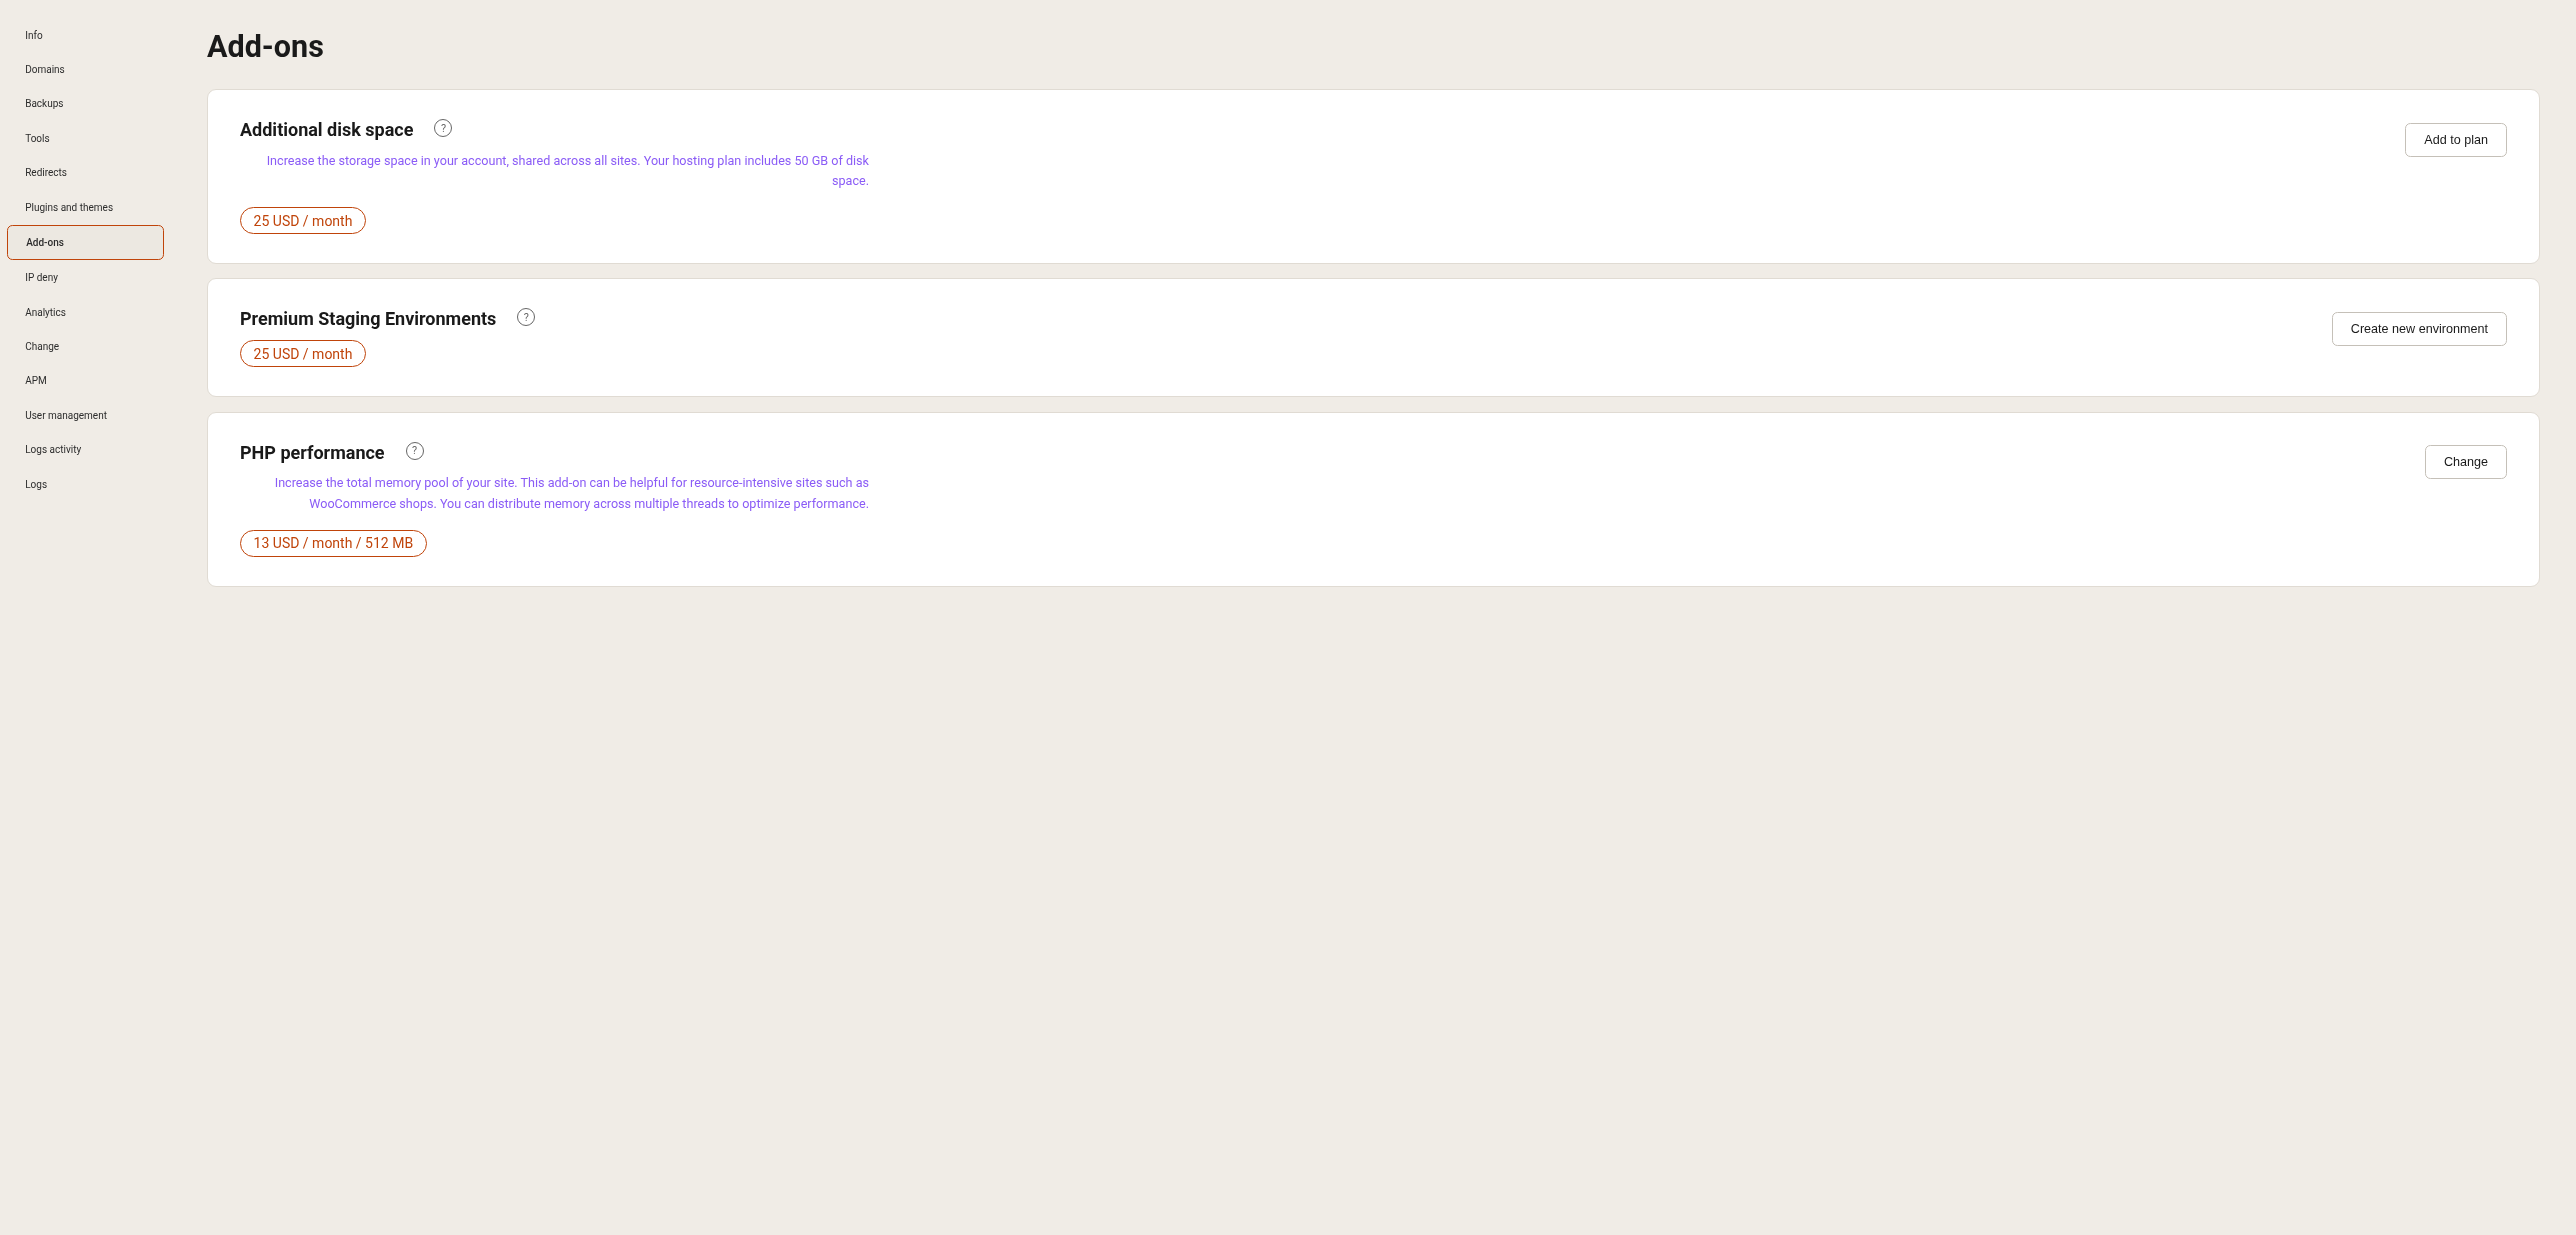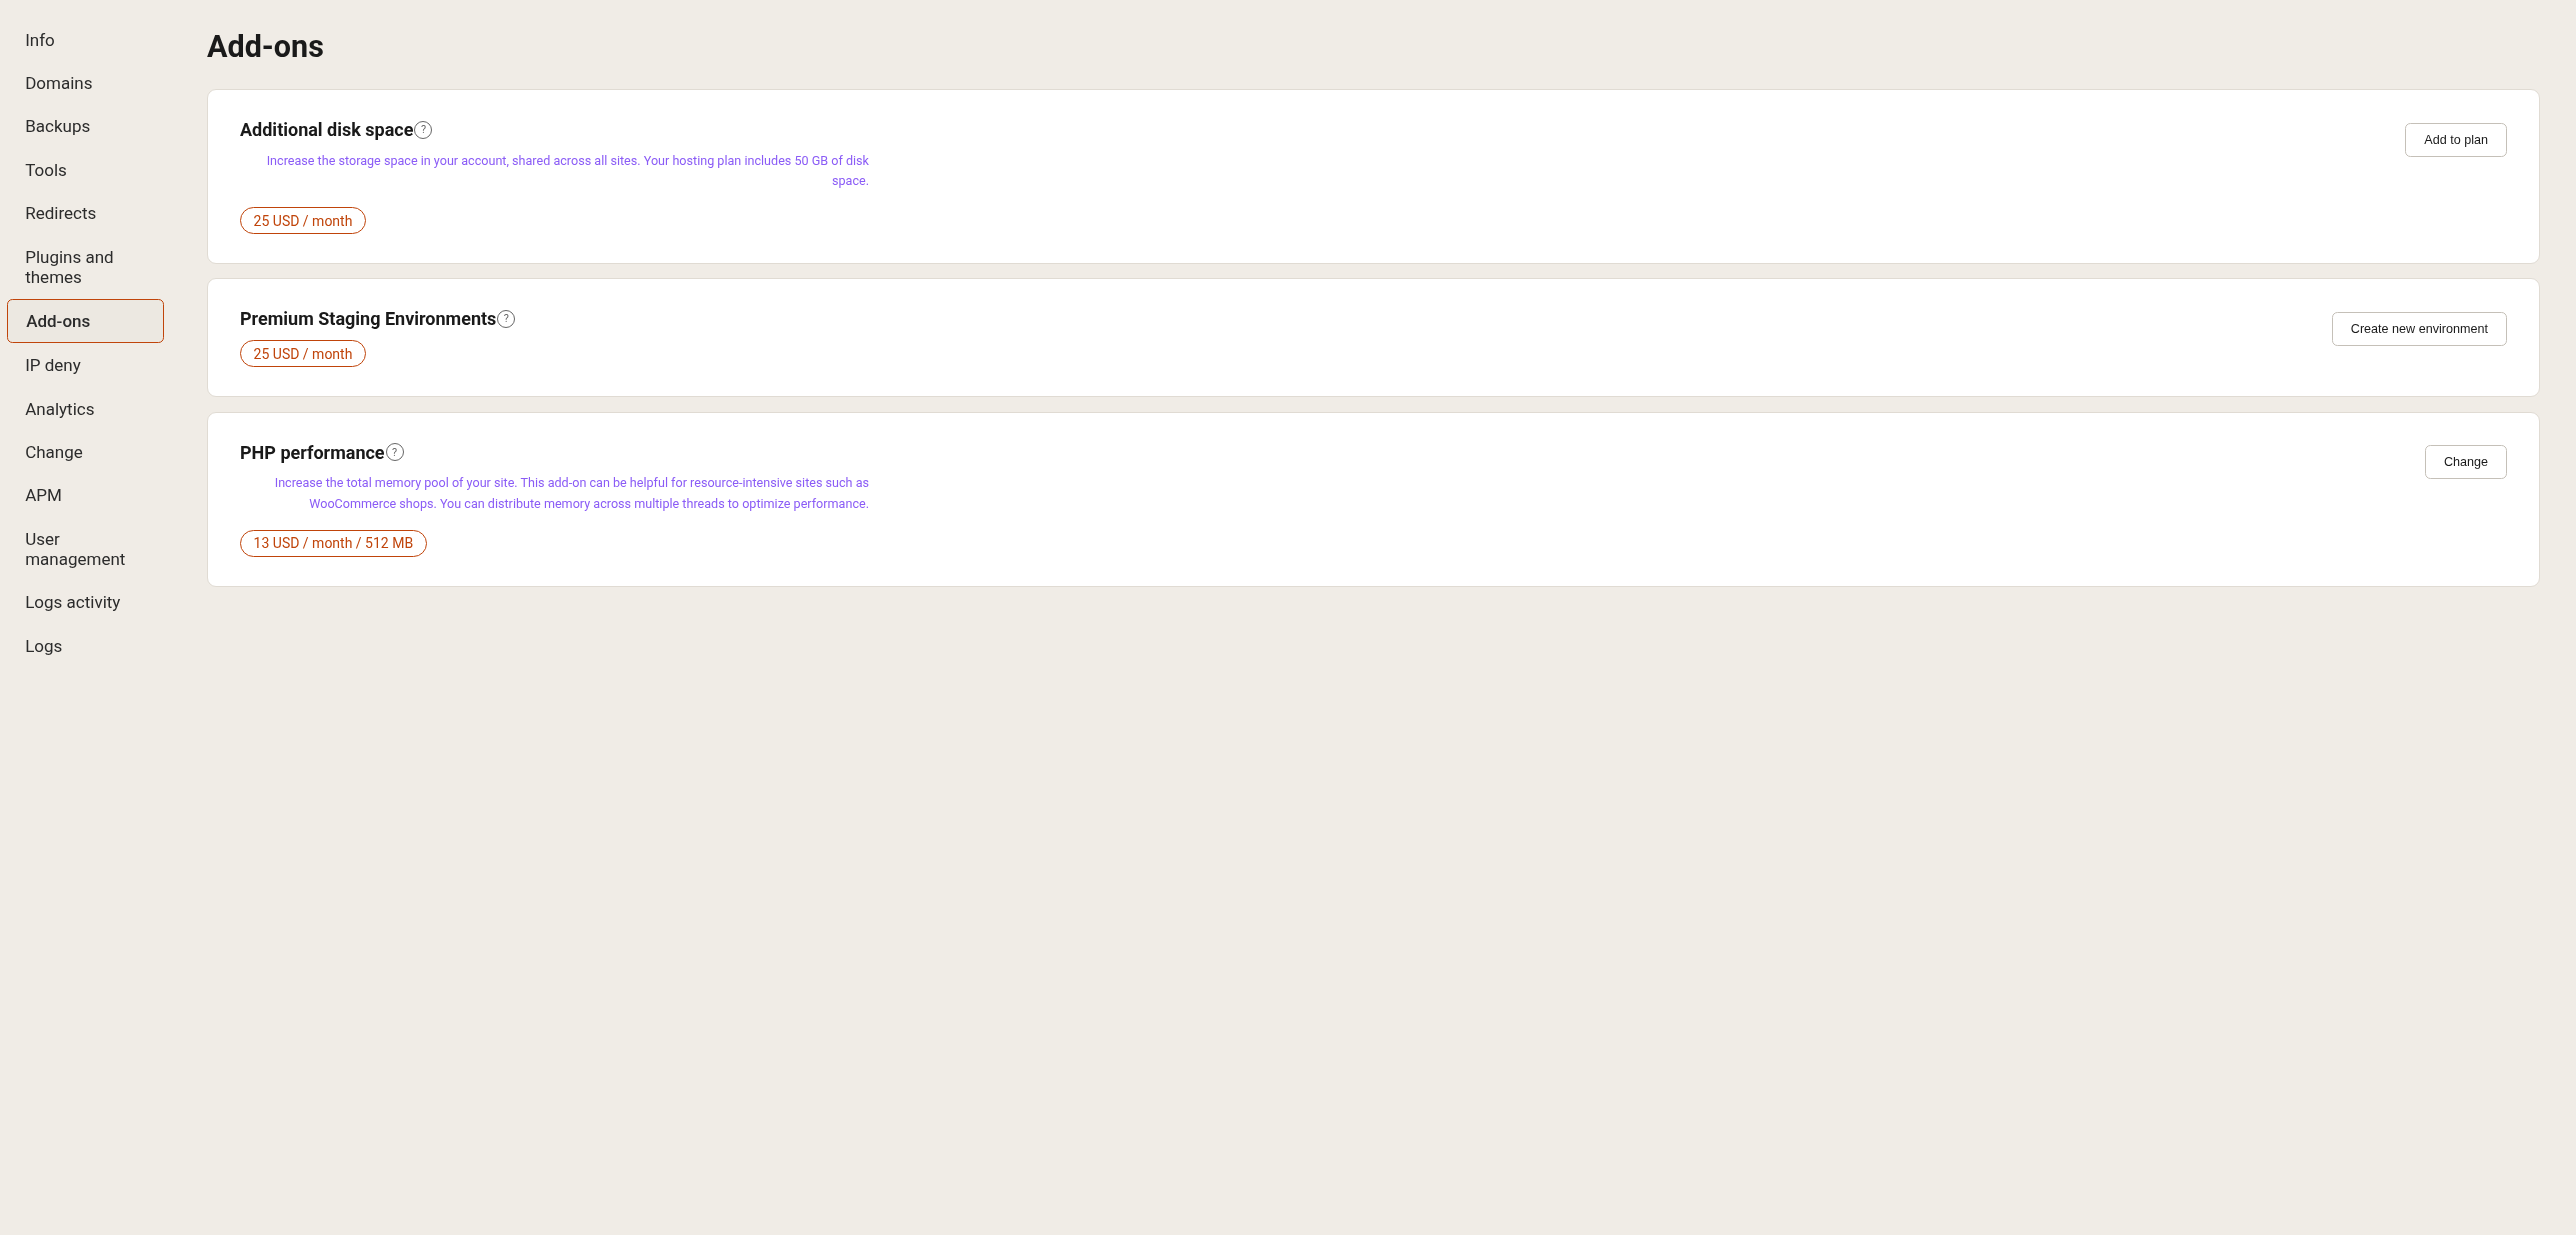--- a/index.html
+++ b/index.html
@@ -21,21 +21,21 @@
       min-width: 171px;
       background-color: #f0ece6;
       padding: 18px 0;
       display: flex;
       flex-direction: column;
     }
 
     .sidebar-item {
       padding: 10.8px 18px;
       cursor: pointer;
-      font-size: 17px;
+      font-size: 10px;
       color: #2c2c2c;
       border-radius: 5.4px;
       margin: 0.9px 7.2px;
       transition: background 0.15s;
     }
 
     .sidebar-item.active {
       background-color: #ece8e1;
       border: 1.8px solid #c0440a;
       font-weight: 500;
@@ -65,22 +65,22 @@
       justify-content: space-between;
       gap: 21.6px;
     }
 
     .addon-card-body {
       flex: 1;
     }
 
     .addon-card-header {
       display: flex;
-      align-items: center;
-      gap: 1px;
+      align-items: flex-start;
+      gap: 21px;
       margin-bottom: 10.8px;
     }
 
     .addon-card-title {
       font-size: 18px;
       font-weight: 700;
       color: #1a1a1a;
     }
 
     .help-icon {

